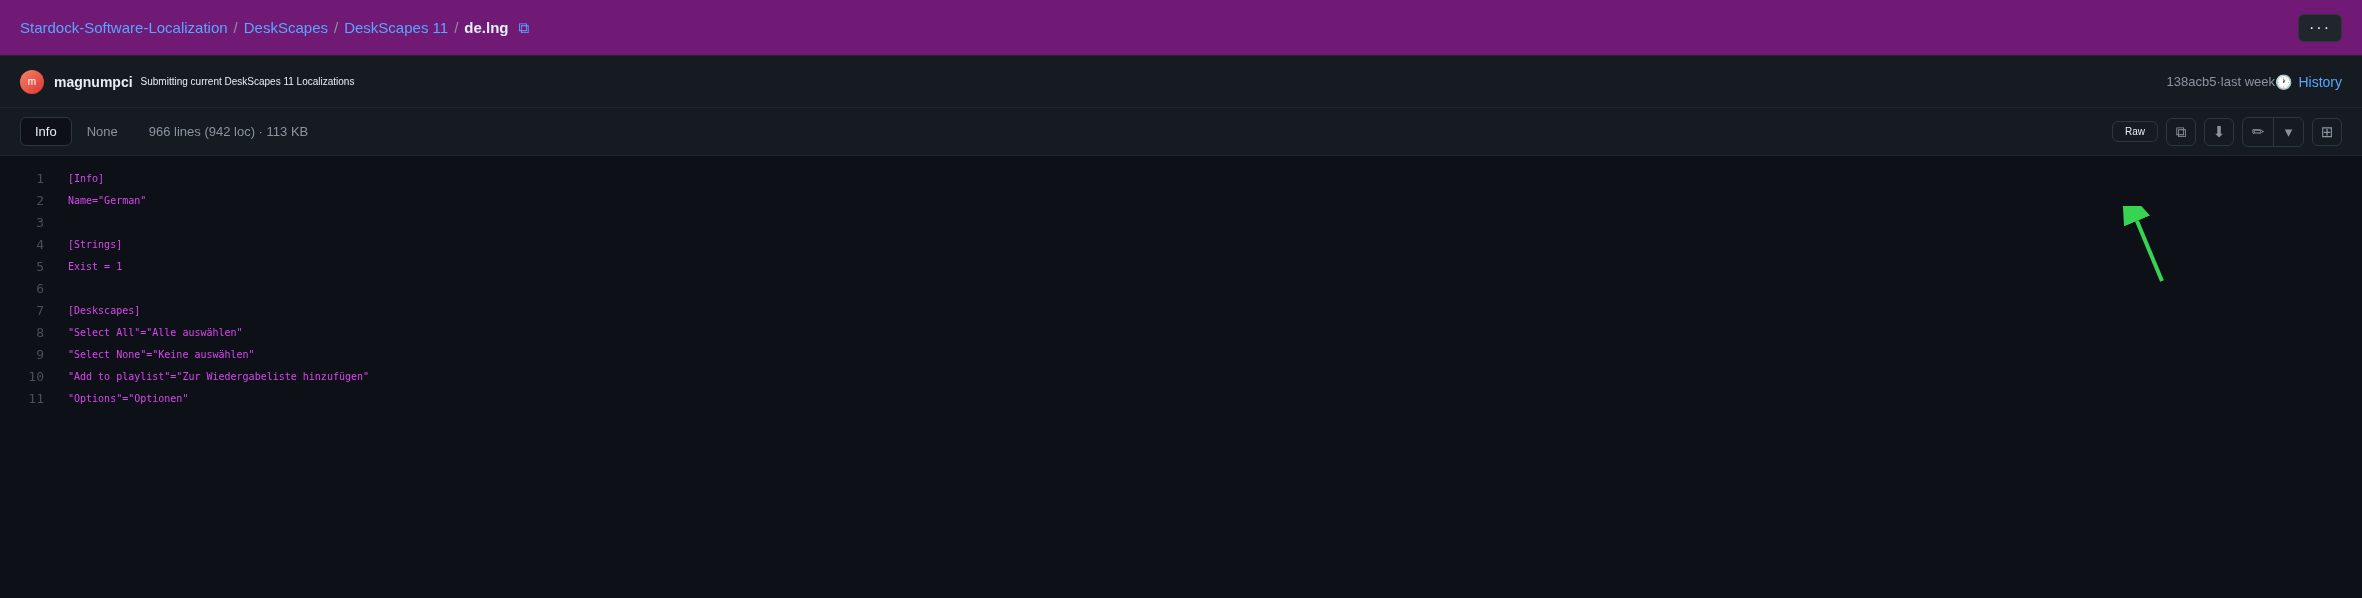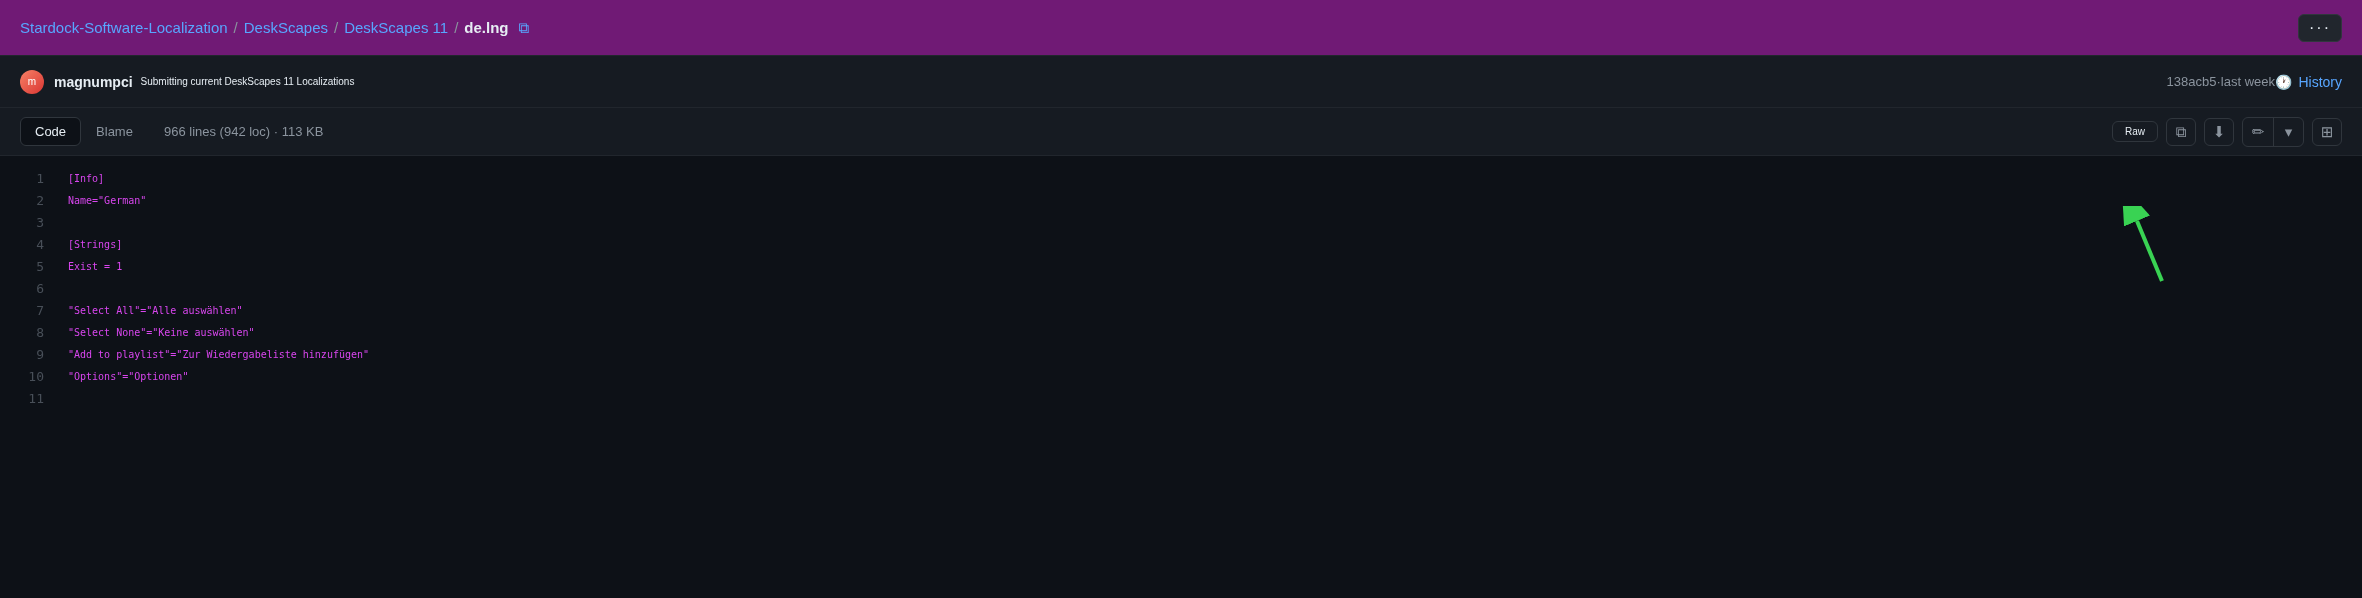--- a/index.html
+++ b/index.html
@@ -285,22 +285,22 @@
     <span>·</span>
     <span>last week</span>
     <a class="history-btn" href="#">
       <span class="clock-icon">🕐</span>
       <span>History</span>
     </a>
   </div>
 </div>
 
 <div class="file-toolbar">
-  <button class="tab-btn active">Code</button>
-  <button class="tab-btn inactive">Blame</button>
+  <button class="tab-btn active">Info</button>
+  <button class="tab-btn inactive">None</button>
   <span class="file-stats">966 lines (942 loc) · 113 KB</span>
   <div class="toolbar-actions">
     <button class="raw-btn">Raw</button>
     <button class="icon-btn" title="Copy raw content">⧉</button>
     <button class="icon-btn" title="Download">⬇</button>
     <div class="icon-btn-group">
       <button class="icon-btn" title="Edit file">✏</button>
       <button class="icon-btn" title="More edit options">▾</button>
     </div>
     <button class="icon-btn" title="Symbols">⊞</button>
@@ -321,20 +321,21 @@
       <span class="line-number">10</span>
       <span class="line-number">11</span>
     </div>
   <div class="code-content" id="code-content-container">
       <span class="code-line">[Info]</span>
       <span class="code-line">Name="German"</span>
       <span class="code-line"></span>
       <span class="code-line">[Strings]</span>
       <span class="code-line">Exist = 1</span>
       <span class="code-line"></span>
+      <span class="code-line">[Deskscapes]</span>
       <span class="code-line">"Select All"="Alle auswählen"</span>
       <span class="code-line">"Select None"="Keine auswählen"</span>
       <span class="code-line">"Add to playlist"="Zur Wiedergabeliste hinzufügen"</span>
       <span class="code-line">"Options"="Optionen"</span>
     </div>
 
   <div class="green-arrow">
     <svg class="arrow-svg" viewBox="0 0 60 80" xmlns="http://www.w3.org/2000/svg">
       <defs>
         <marker id="arrowhead" markerWidth="10" markerHeight="7" refX="0" refY="3.5" orient="auto">

